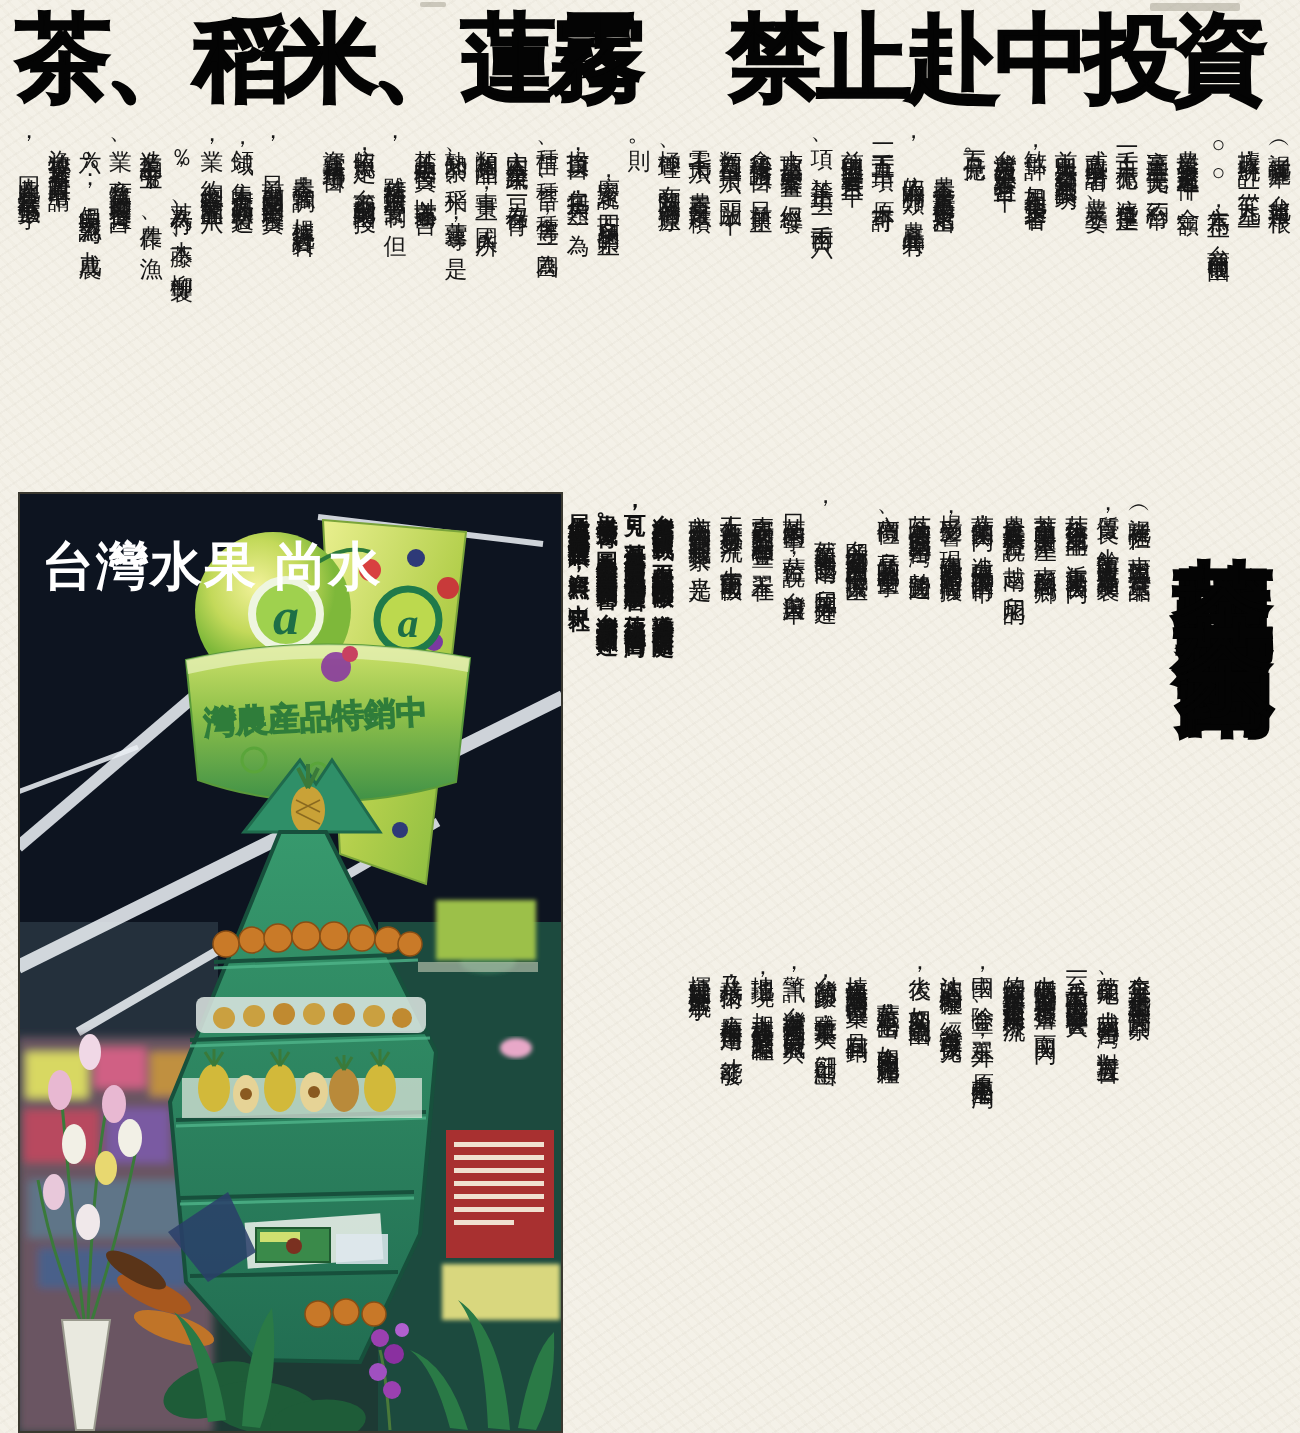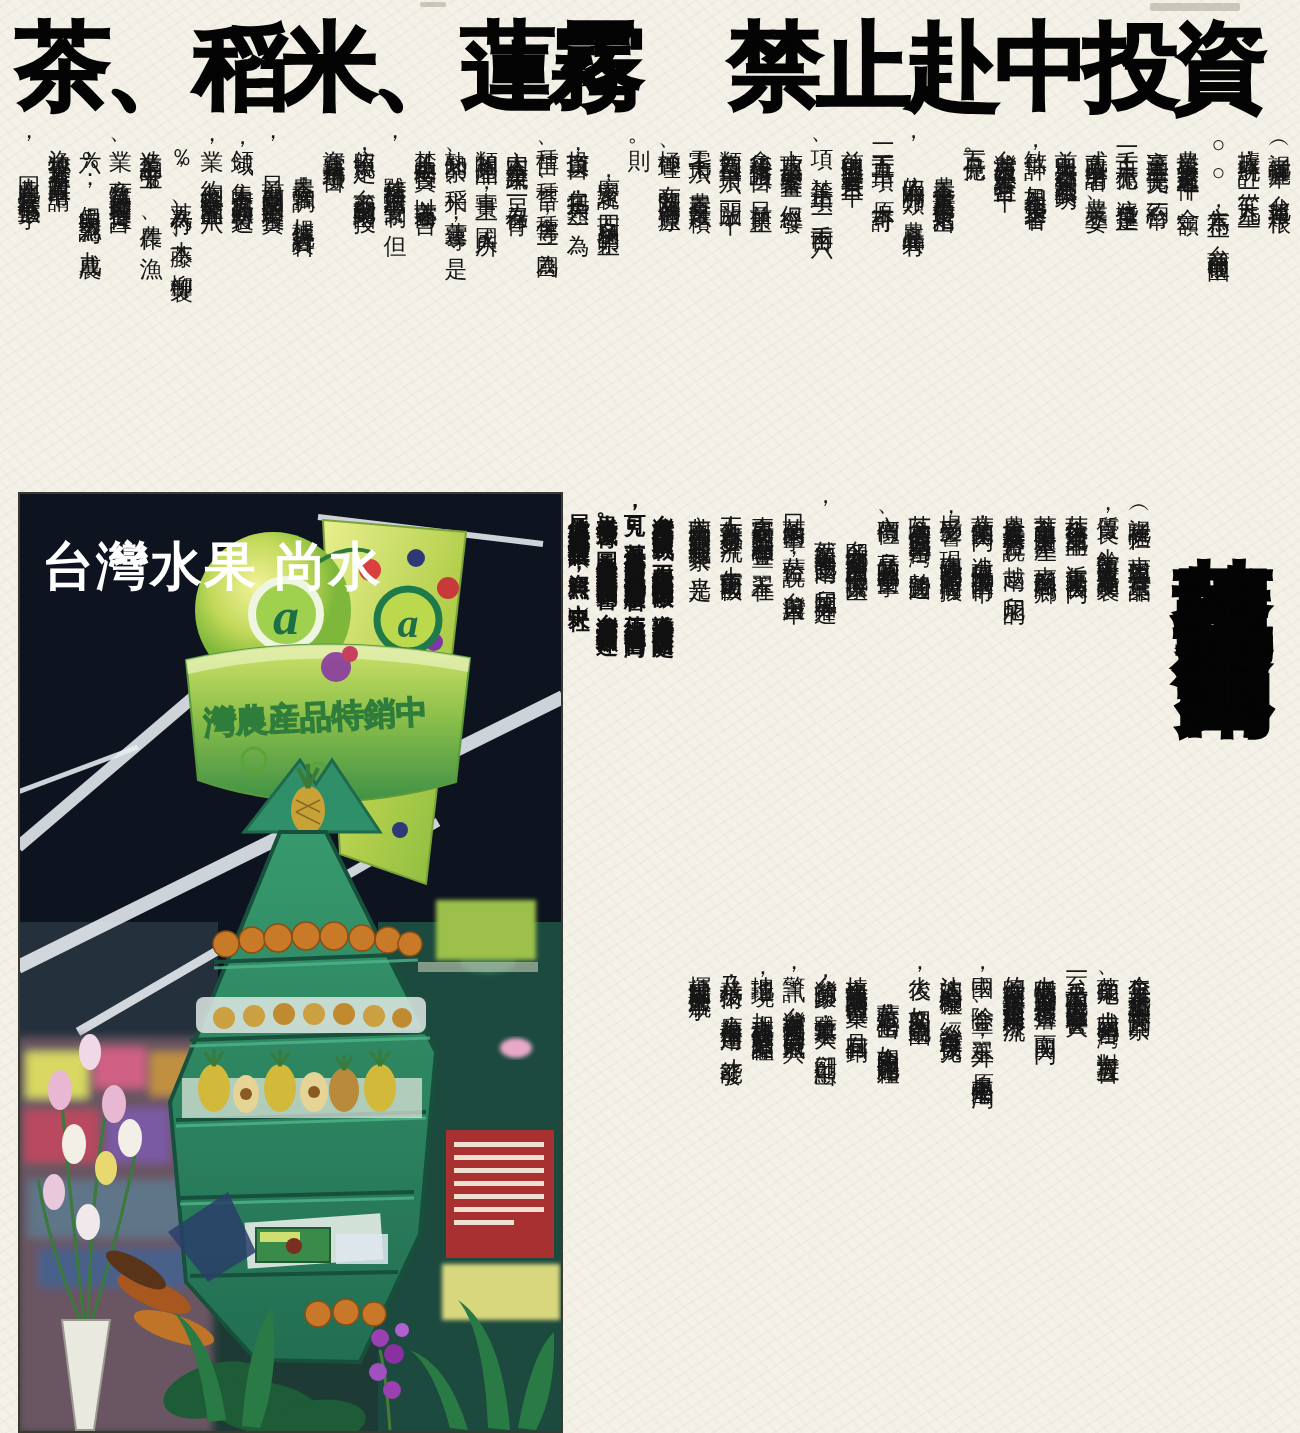--- a/index.html
+++ b/index.html
@@ -10,21 +10,21 @@
       repeating-linear-gradient(47deg, rgba(190,180,150,.05) 0 3px, transparent 3px 9px),
       repeating-linear-gradient(-33deg, rgba(120,110,90,.04) 0 2px, transparent 2px 11px);
     font-family:"Liberation Serif","DejaVu Serif",serif;
     color:#1b1b1b;
   }
   .artifact{position:absolute;background:#9a9486;opacity:.45;border-radius:2px;}
 
   
   .h1-main{
     position:absolute;left:16px;top:8px;width:1276px;height:120px;
-    font-family:Liberation Sans, sans-serif;
+    font-family:Liberation Mono, monospace;
     font-weight:900;font-size:95px;line-height:116px;letter-spacing:-6px;
     color:#040404;-webkit-text-stroke:2.5px #040404;white-space:nowrap;
   }
 
   
   .vblock{
     position:absolute;writing-mode:vertical-rl;text-orientation:mixed;
     color:#161616;
   }
   .vblock .col{height:100%;}

